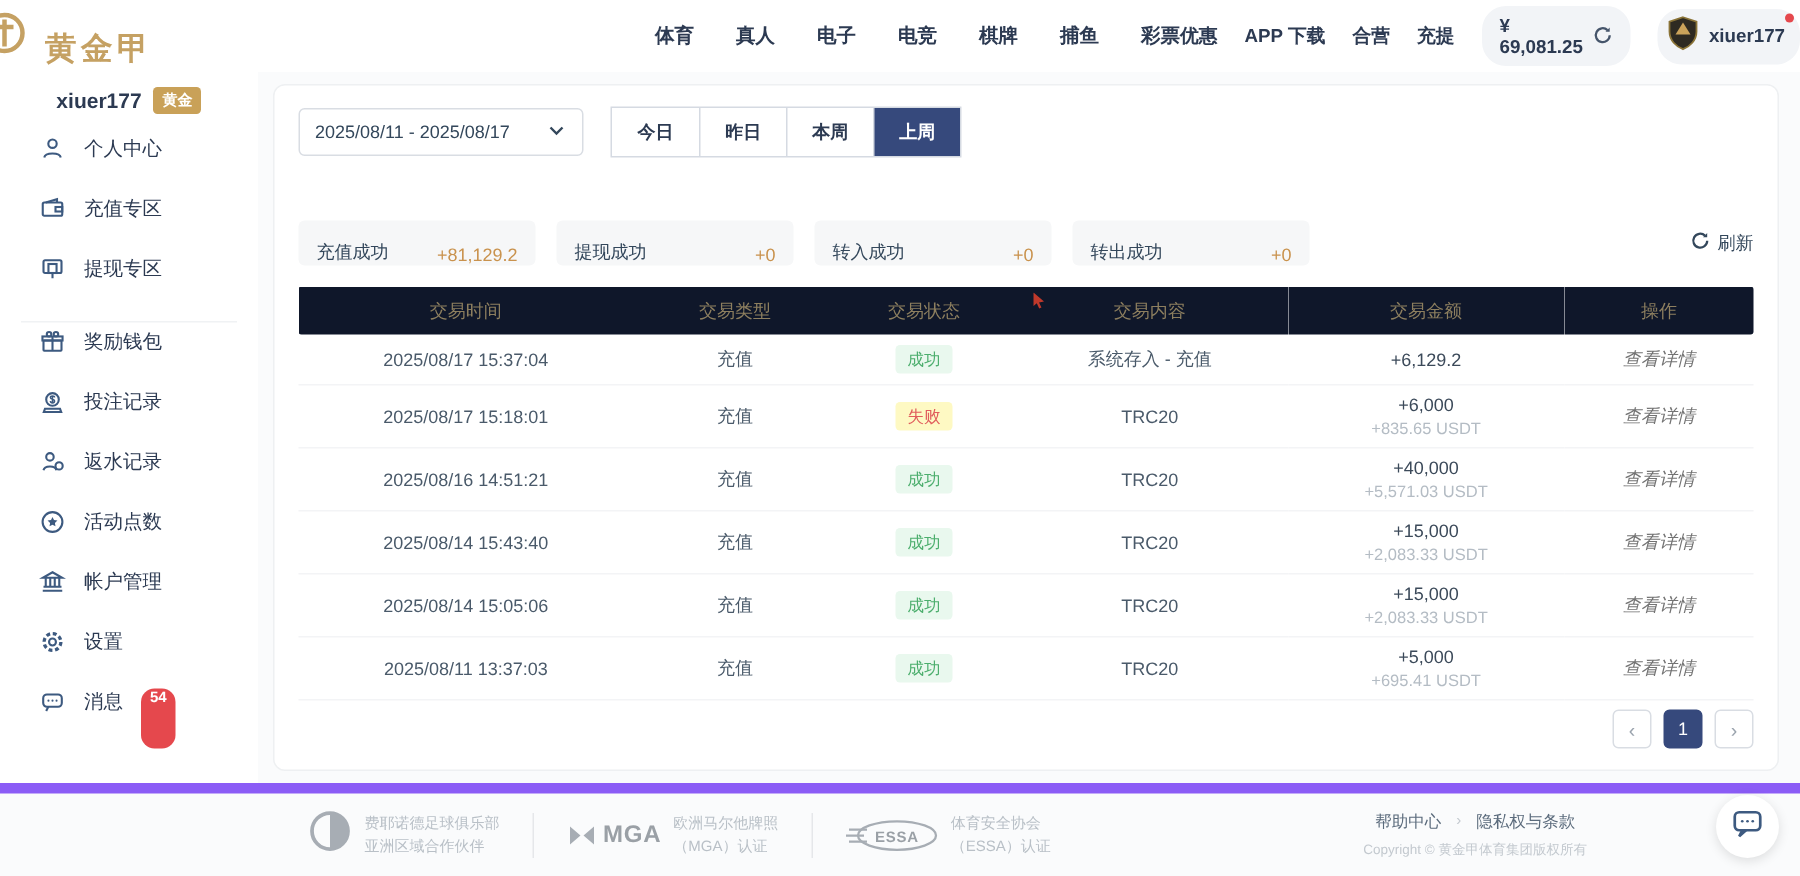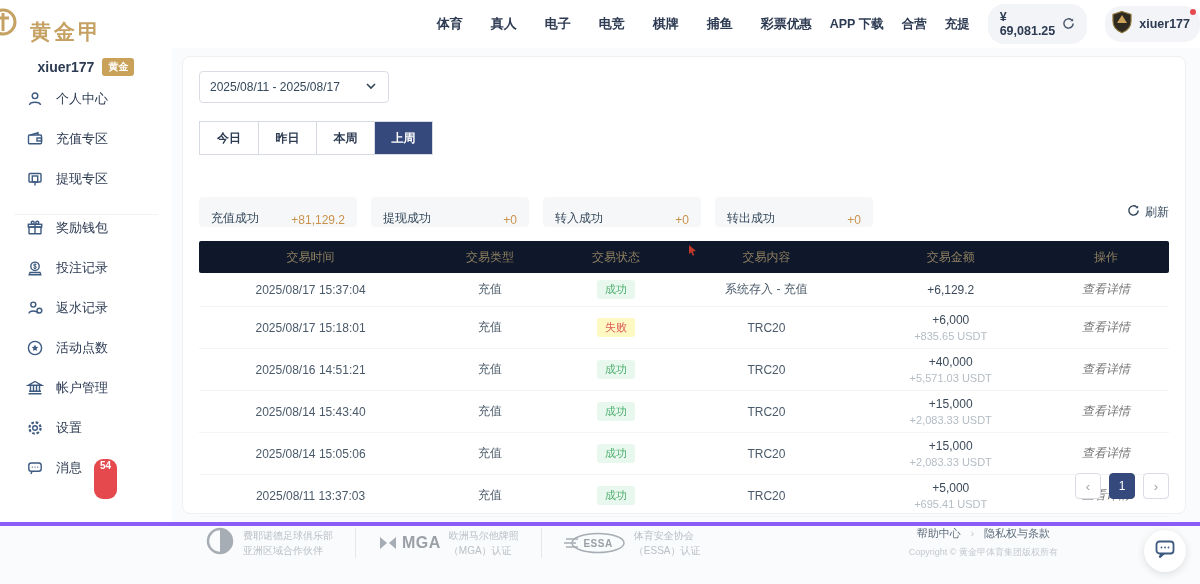--- a/index.html
+++ b/index.html
@@ -30,21 +30,21 @@
   .side-item { display:flex; gap:12px; height:40px; padding-left:26px; cursor:pointer; font-size:13px; color:#2c3a52; }
   .side-item svg { flex:0 0 auto; }
   .side-item.active { background:#4a5d87; color:#fff; }
   .side-divider { height:1px; background:#f0f2f4; margin:4px 14px; }
   .msg-badge { background:#e5484d; color:#fff; border-radius:9px; font-size:10px; font-weight:bold; padding:2px 6px; line-height:1; }
 
   .content { flex:1; padding:8px 14px 0 10px; }
   .card { background:#fff; border:1px solid #eef0f2; border-radius:8px; padding:14px 16px 14px 16px; height:458px; position:relative; }
 
   
-  .filter-row { display:flex; align-items:flex-start; gap:18px;flex-direction:column; }
+  .filter-row { display:flex; align-items:center; gap:18px; }
   .date-select { width:190px; height:32px; border:1px solid #d9dde3; border-radius:4px; display:flex; align-items:center; justify-content:space-between; padding:0 10px; font-size:12px; color:#33475b; cursor:pointer; background:#fff; }
   .tab-group { display:flex; border:1px solid #d5dae2; border-radius:0; overflow:hidden; }
   .tab { width:58px; height:32px; display:flex; align-items:center; justify-content:center; font-size:12px; font-weight:bold; color:#2c3a52; background:#fff; cursor:pointer; border-left:1px solid #d5dae2; }
   .tab:first-child { border-left:none; }
   .tab.active { background:#36497c; color:#fff; }
 
   
   .summary-row { display:flex; align-items:center; gap:14px; margin-top:42px; }
   .chip { background:#f6f7f8; border-radius:4px; height:30px; display:flex; align-items:flex-end; justify-content:space-between; padding:0 12px; width:158px; }
   .chip .clabel { font-size:12px; color:#33475b; }
@@ -66,21 +66,21 @@
   .amt-sub:empty { display:none; }
   .action-link { color:#737373; cursor:pointer;font-style:italic; }
   .cursor-mark { position:absolute; left:14px; top:4px; }
 
   
   .pagination { position:absolute; right:16px; bottom:14px; display:flex; gap:8px; }
   .page-btn { width:26px; height:26px; border:1px solid #d9dde3; border-radius:4px; background:#fff; color:#9aa3ad; display:flex; align-items:center; justify-content:center; font-size:13px; cursor:pointer; }
   .page-btn.current { background:#36497c; border-color:#36497c; color:#fff; font-size:12px; }
 
   
-  .footer { height:62px; border-top:4px solid #8b5cf6; display:flex; align-items:flex-start; padding:0 40px 0 205px; background:#fafbfc; position:relative; }
+  .footer { height:62px; border-top:7px solid #8b5cf6; display:flex; align-items:center; padding:0 40px 0 205px; background:#fafbfc; position:relative; }
   .certs { display:flex; align-items:center; gap:0; }
   .cert { display:flex; align-items:center; gap:8px; padding:0 22px; }
   .cert:first-child { padding-left:0; }
   .cert + .cert { border-left:1px solid #e5e7ea; }
   .cert-logo-text { font-size:16px; font-weight:bold; color:#9aa0a6; letter-spacing:0.5px; display:flex; align-items:center; gap:4px; }
   .cert-lines { font-size:10px; color:#b9c0c7; line-height:1.5; }
   .footer-right { margin-left:auto; margin-right:102px; text-align:center; }
   .footer-links { display:flex; align-items:center; gap:10px; justify-content:center; font-size:11px; color:#5b6b7c; }
   .footer-links .flink { cursor:pointer; }
   .flink-sep { color:#c3c9cf; font-size:10px; }

